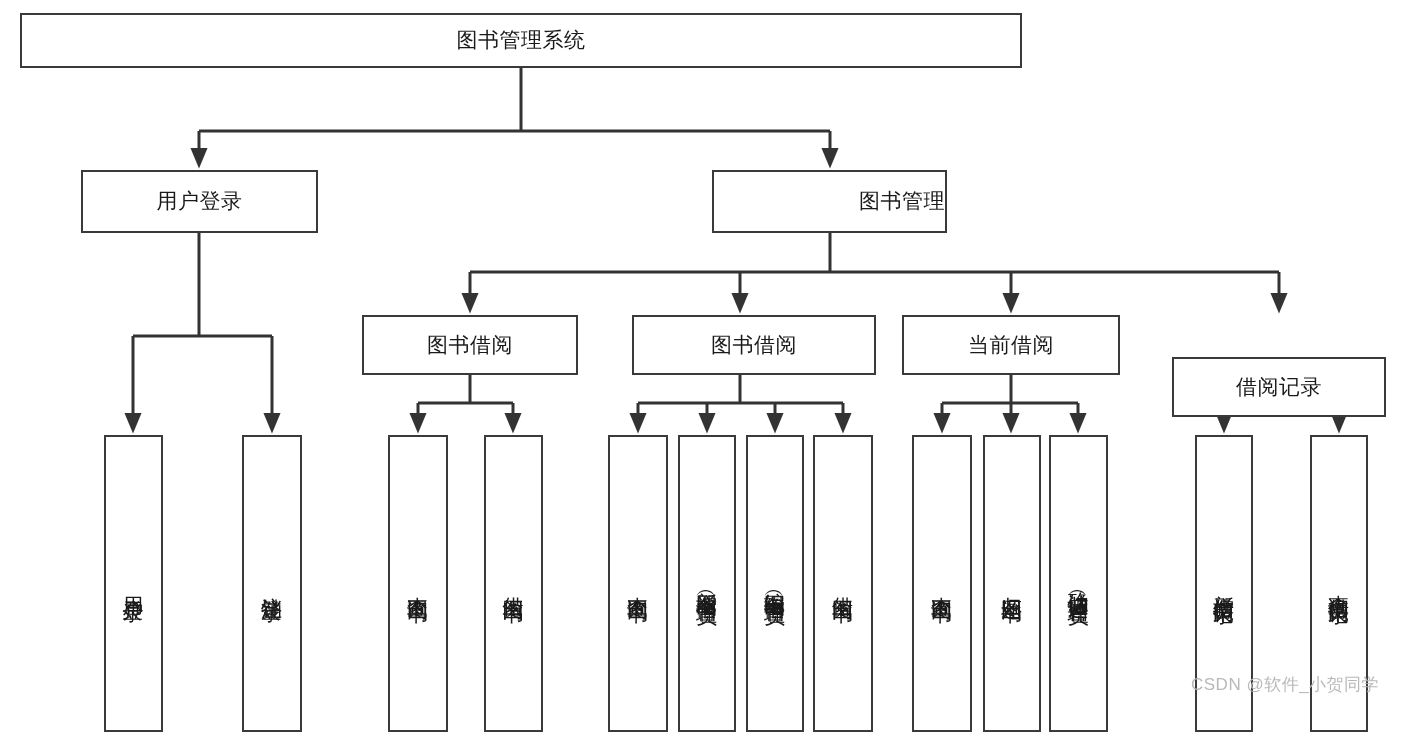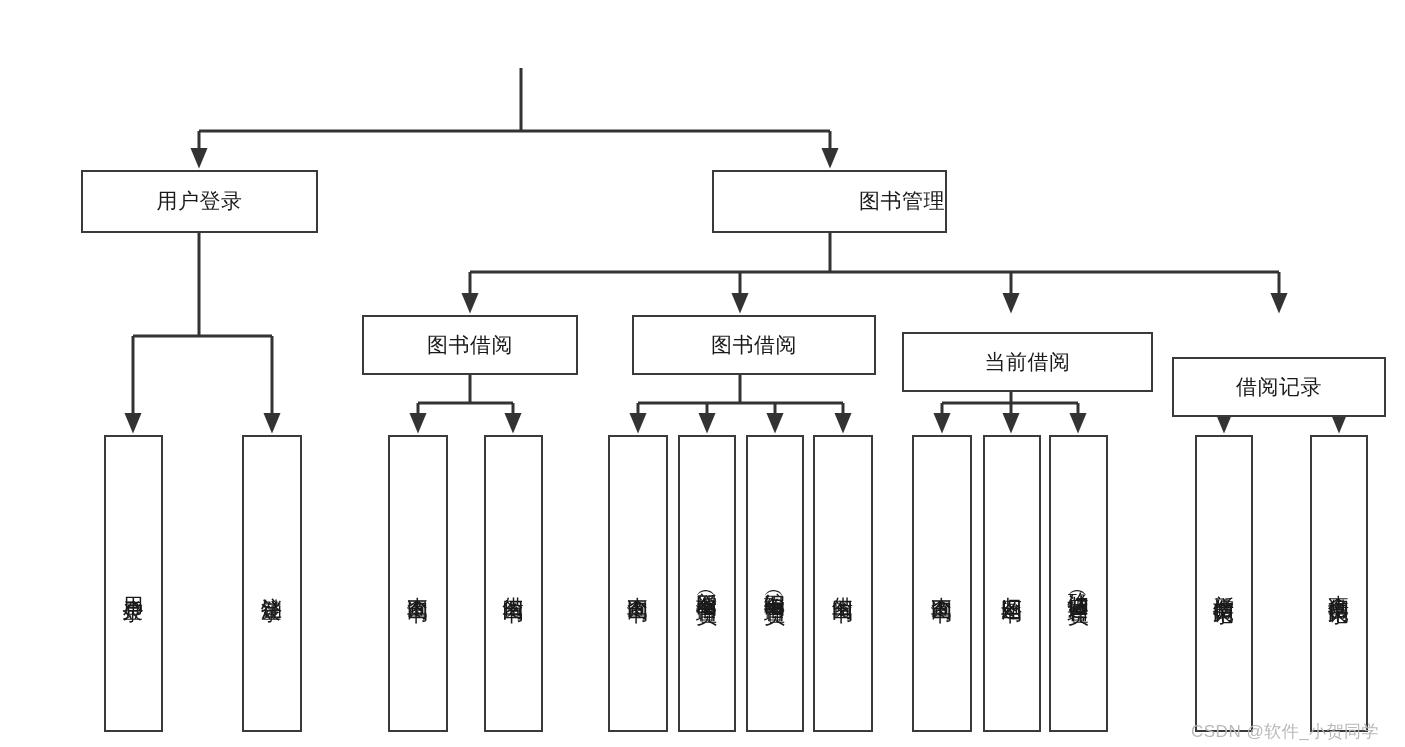--- a/index.html
+++ b/index.html
@@ -49,21 +49,21 @@
   .node.vertical .label {
     font-size: 21px;
     writing-mode: vertical-rl;
     text-orientation: upright;
     letter-spacing: 2px;
     line-height: 1;
   }
   .watermark {
     position: absolute;
     left: 1191px;
-    top: 720px;
+    top: 673px;
     font-size: 17px;
     color: #b9b9b9;
     white-space: nowrap;
     letter-spacing: 0.5px;
   }
 </style>
 </head>
 <body>
 
 <div id="diagram-root">
@@ -111,35 +111,38 @@
       <path d="M 1011 403 L 1011 423" marker-end="url(#arrow)"></path>
       <path d="M 1078 403 L 1078 423" marker-end="url(#arrow)"></path>
 
       <path d="M 1279 375 L 1279 403"></path>
       <path d="M 1224 403 L 1339 403"></path>
       <path d="M 1224 403 L 1224 423" marker-end="url(#arrow)"></path>
       <path d="M 1339 403 L 1339 423" marker-end="url(#arrow)"></path>
     </g>
   </svg>
 
+  <div class="node horizontal" style="left:20px; top:13px; width:1002px; height:55px;">
+    <span class="label">图书管理系统</span>
+  </div>
 
   <div class="node horizontal" style="left:81px; top:170px; width:237px; height:63px;">
     <span class="label">用户登录</span>
   </div>
   <div class="node horizontal" style="left:712px; top:170px; width:235px; height:63px;justify-content:flex-end;">
     <span class="label">图书管理</span>
   </div>
 
   <div class="node horizontal" style="left:362px; top:315px; width:216px; height:60px;">
     <span class="label">图书借阅</span>
   </div>
   <div class="node horizontal" style="left:632px; top:315px; width:244px; height:60px;">
     <span class="label">图书借阅</span>
   </div>
-  <div class="node horizontal" style="left:902px; top:332px; width:251px; height:60px;justify-content:center;">
+  <div class="node horizontal" style="left:902px; top:315px; width:218px; height:60px;justify-content:center;">
     <span class="label">当前借阅</span>
   </div>
   <div class="node horizontal" style="left:1172px; top:315px; width:214px; height:60px;margin-top:42px;">
     <span class="label">借阅记录</span>
   </div>
 
   <div class="node vertical" style="left:104px; top:435px; width:59px; height:297px;">
     <span class="label">用户登录</span>
   </div>
   <div class="node vertical" style="left:242px; top:435px; width:60px; height:297px;">

